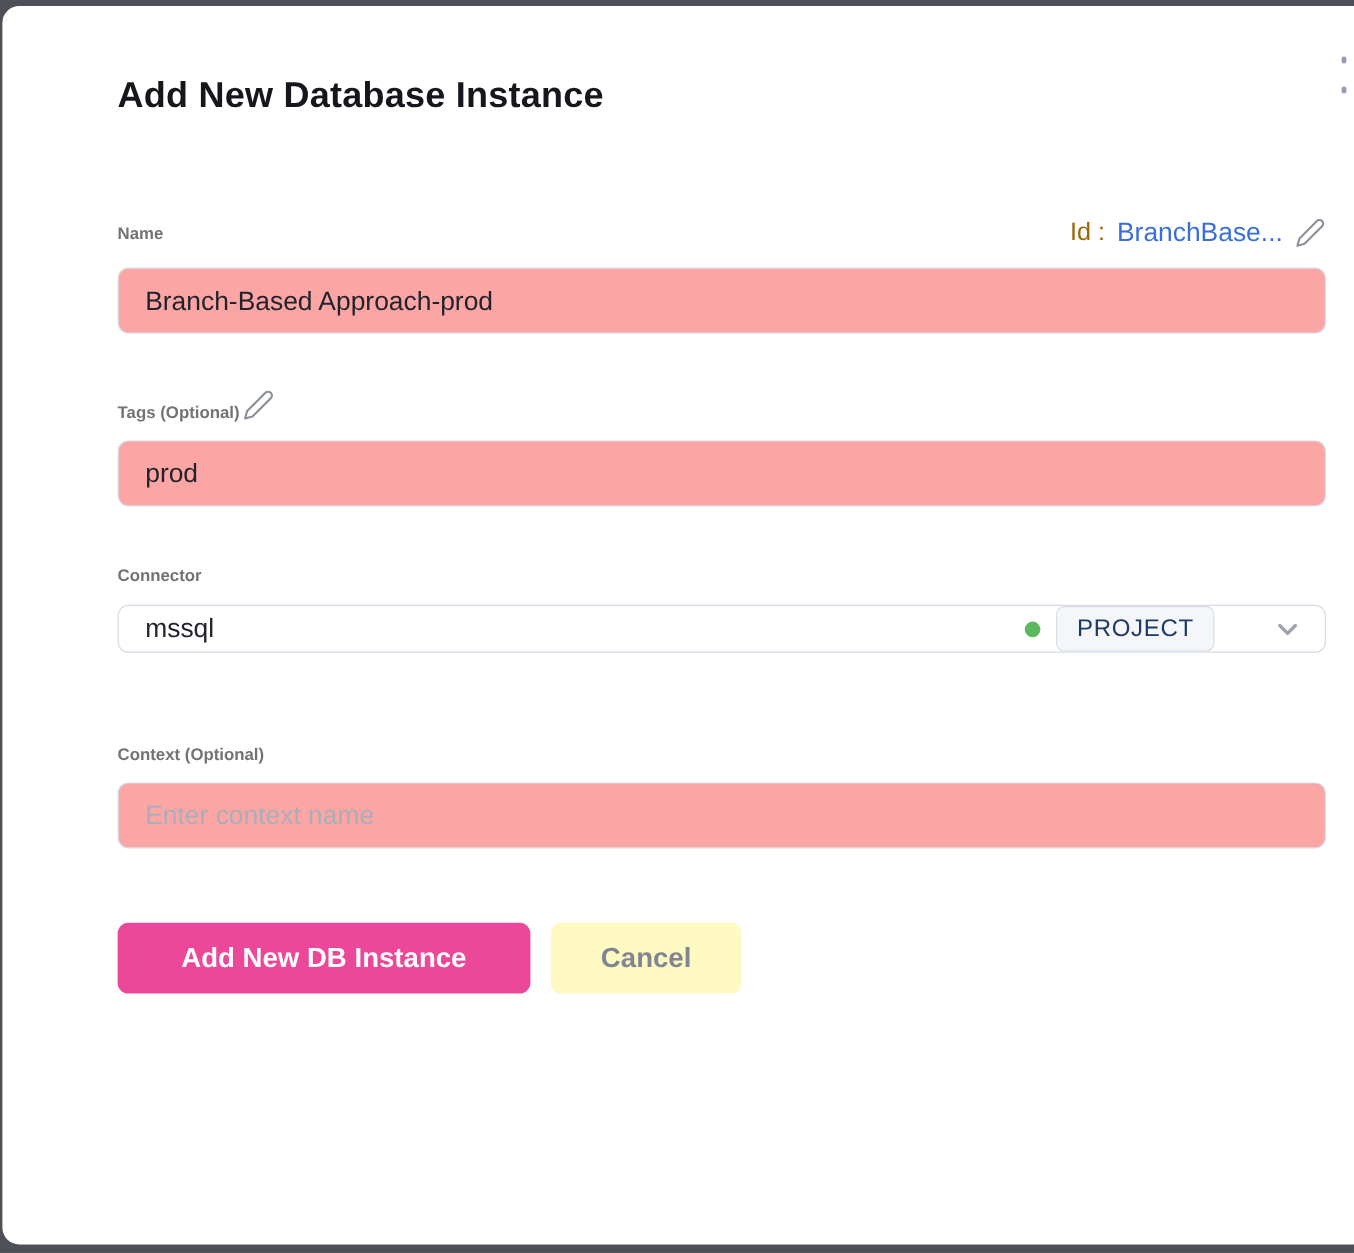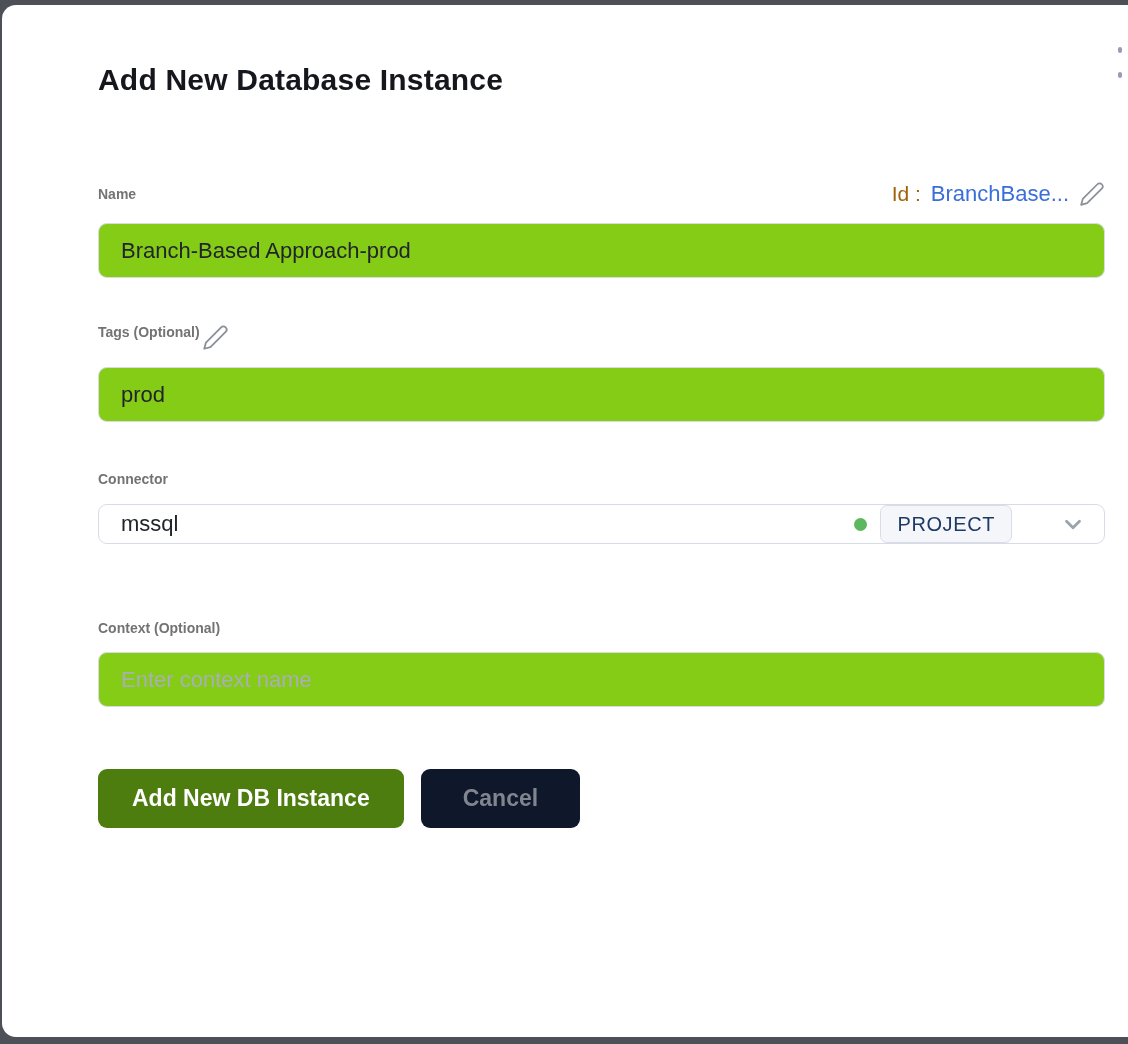--- a/index.html
+++ b/index.html
@@ -45,28 +45,28 @@
     margin-top: 16px;
     width: 100%;
     height: 55px;
     border: 1.5px solid #d8dbe6;
     border-radius: 9px;
     font-family: "Liberation Sans", sans-serif;
     font-size: 22px;
     color: #22242c;
     padding: 0 22px;
     outline: none;
-    background: #84cc16;
+    background: #fca5a5;
     display: block;
   }
   .text-input::placeholder { color: #a9aeb9; }
   .tags-row {
     margin-top: 46px;
     display: flex;
-    align-items: flex-start;
+    align-items: flex-end;
     gap: 2px;
   }
   .label-branch   { margin-top: 44px; }
   .label-connector{ margin-top: 49px; }
   .label-context  { margin-top: 76px; }
   .combo {
     margin-top: 17px;
     width: 100%;
     height: 40px;
     border: 1.5px solid #d8dbe6;
@@ -120,26 +120,26 @@
   .btn {
     height: 59px;
     border: none;
     border-radius: 9px;
     font-family: "Liberation Sans", sans-serif;
     font-size: 23px;
     font-weight: 700;
     cursor: pointer;
   }
   .btn-primary {
-    background: #4d7c0f;
+    background: #ec4899;
     color: #ffffff;
-    padding: 0 34px;
+    padding: 0 53px;
   }
   .btn-cancel {
-    background: #0f172a;
+    background: #fef9c3;
     color: #81858f;
     padding: 0 42px;
   }
   .edge-marks {
     position: absolute;
     top: 42px; right: 20px;
     width: 4px;
   }
   .edge-marks span {
     display: block;

